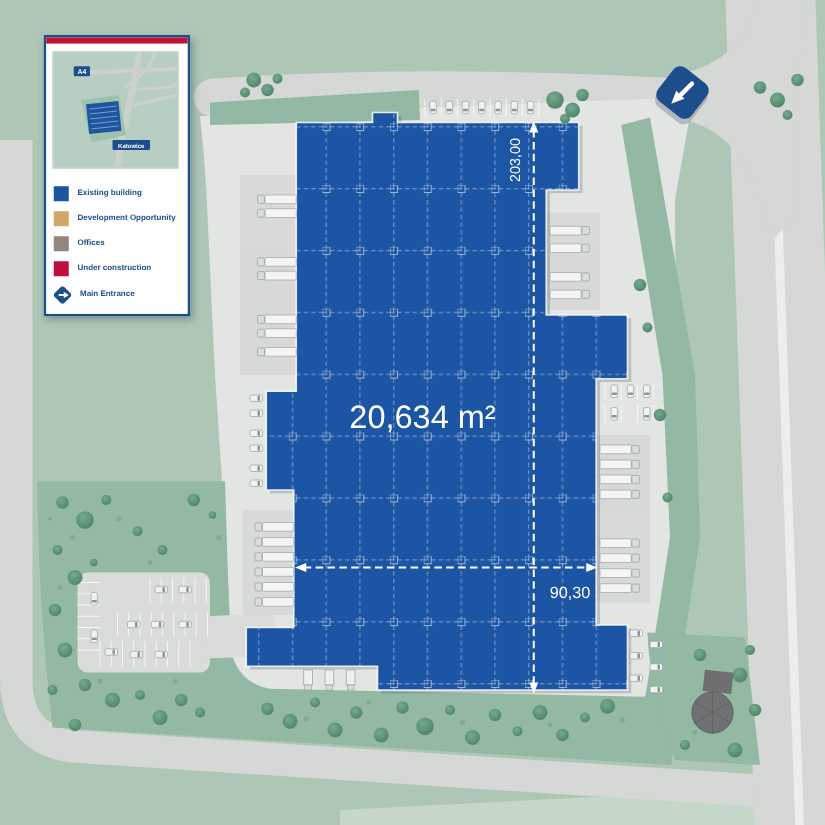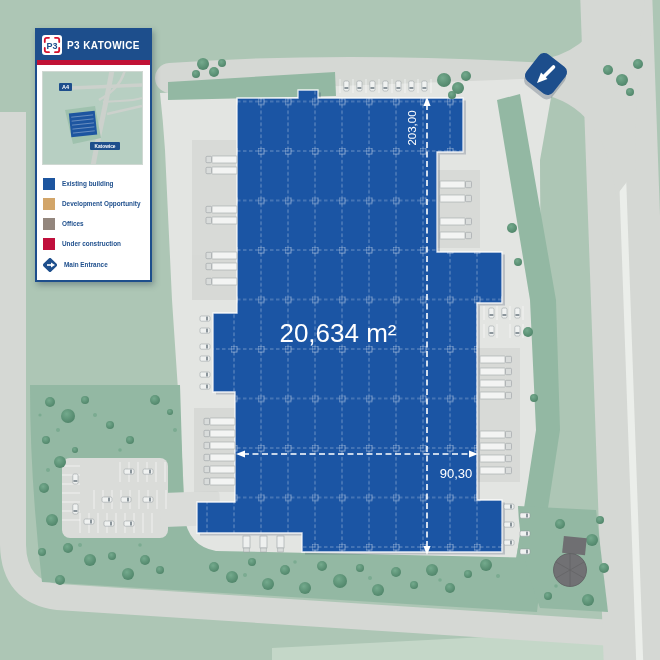--- a/index.html
+++ b/index.html
@@ -286,33 +286,20 @@
 
   <g transform="translate(546,74)">
     <rect x="-15" y="-13" width="34" height="34" rx="7" fill="rgba(30,50,80,.25)" transform="rotate(38)"></rect>
     <rect x="-17" y="-17" width="34" height="34" rx="7" fill="#1d4e8c" transform="rotate(38)"></rect>
     <line x1="7.5" y1="-7" x2="-3" y2="3.5" stroke="#ffffff" stroke-width="3.6" stroke-linecap="round"></line>
     <polygon points="-9,9 -5,-1.5 1.5,5" fill="#ffffff"></polygon>
   </g>
 </svg>
 
 <div class="panel">
-  <div class="panel-header">
-    <svg width="20" height="20" viewBox="0 0 20 20">
-      <rect width="20" height="20" rx="3" fill="#ffffff"></rect>
-      <g fill="none" stroke="#d6122e" stroke-width="1.8" stroke-linecap="round">
-        <path d="M2.8,7 V4.8 Q2.8,2.8 4.8,2.8 H7"></path>
-        <path d="M13,2.8 H15.2 Q17.2,2.8 17.2,4.8 V7"></path>
-        <path d="M17.2,13 V15.2 Q17.2,17.2 15.2,17.2 H13"></path>
-        <path d="M7,17.2 H4.8 Q2.8,17.2 2.8,15.2 V13"></path>
-      </g>
-      <text x="10" y="13.8" text-anchor="middle" font-family="Liberation Sans, sans-serif" font-size="9" font-weight="bold" fill="#1d4e8c">P3</text>
-    </svg>
-    <span class="panel-title">P3 KATOWICE</span>
-  </div>
   <div class="accent"></div>
   <div class="panel-body">
     <svg class="inset" width="99" height="92" viewBox="0 0 99 92">
       <rect width="99" height="92" fill="#b7cfc2"></rect>
       <g fill="none" stroke="#ccd1cc">
         <path d="M 69,-2 C 64,28 56,60 50,94" stroke-width="5"></path>
         <path d="M 28,16 L 99,13" stroke-width="3.5"></path>
         <path d="M 56,28 C 70,20 78,12 82,-2" stroke-width="2.5"></path>
         <path d="M 60,30 C 75,28 88,30 99,26" stroke-width="2"></path>
         <path d="M 64,42 L 99,34" stroke-width="2.5"></path>

